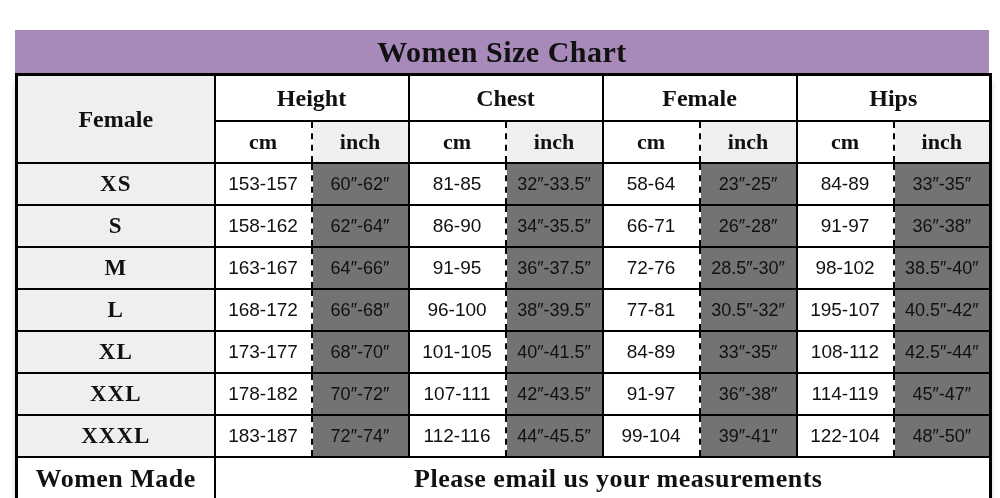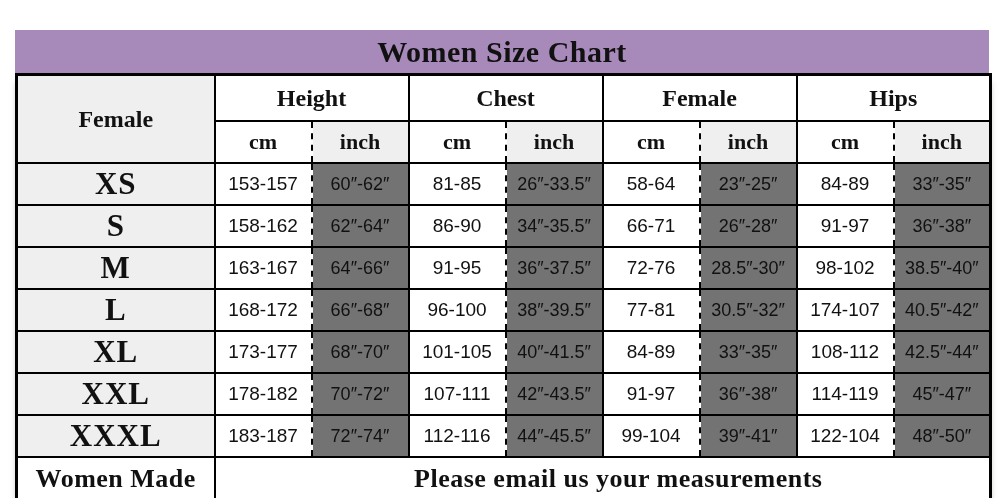--- a/index.html
+++ b/index.html
@@ -62,21 +62,21 @@
   }
   tr.units-row th { height: 40px; font-size: 22px; text-align: center; }
   th.unit-cm { background: #ffffff; }
   th.unit-in { background: #efefef; }
   
   tbody tr.data-row { height: 42px; }
   th.sz {
     background: #efefef;
     font-family: "Liberation Serif", "DejaVu Serif", serif;
     font-weight: bold;
-    font-size: 31px;
+    font-size: 23px;
     letter-spacing: 1px;
   }
   td.cm, td.in {
     font-family: "Liberation Sans", "DejaVu Sans", sans-serif;
     font-weight: normal;
     font-size: 19px;
   }
   td.cm { background: #ffffff; margin-top: 22px; }
   td.in { background: #737373; font-size: 18px; }
   
@@ -136,21 +136,21 @@
         <th class="unit-cm serif-head dash-r">cm</th>
         <th class="unit-in serif-head dash-l">inch</th>
       </tr>
     </thead>
     <tbody>
       <tr class="data-row">
         <th class="sz">XS</th>
         <td class="cm dash-r">153-157</td>
         <td class="in dash-l">60″-62″</td>
         <td class="cm dash-r">81-85</td>
-        <td class="in dash-l">26″-33.5″</td>
+        <td class="in dash-l">32″-33.5″</td>
         <td class="cm dash-r">58-64</td>
         <td class="in dash-l">23″-25″</td>
         <td class="cm dash-r">84-89</td>
         <td class="in dash-l">33″-35″</td>
       </tr>
       <tr class="data-row">
         <th class="sz">S</th>
         <td class="cm dash-r">158-162</td>
         <td class="in dash-l">62″-64″</td>
         <td class="cm dash-r">86-90</td>
@@ -172,21 +172,21 @@
         <td class="in dash-l">38.5″-40″</td>
       </tr>
       <tr class="data-row">
         <th class="sz">L</th>
         <td class="cm dash-r">168-172</td>
         <td class="in dash-l">66″-68″</td>
         <td class="cm dash-r">96-100</td>
         <td class="in dash-l">38″-39.5″</td>
         <td class="cm dash-r">77-81</td>
         <td class="in dash-l">30.5″-32″</td>
-        <td class="cm dash-r">174-107</td>
+        <td class="cm dash-r">195-107</td>
         <td class="in dash-l">40.5″-42″</td>
       </tr>
       <tr class="data-row">
         <th class="sz">XL</th>
         <td class="cm dash-r">173-177</td>
         <td class="in dash-l">68″-70″</td>
         <td class="cm dash-r">101-105</td>
         <td class="in dash-l">40″-41.5″</td>
         <td class="cm dash-r">84-89</td>
         <td class="in dash-l">33″-35″</td>

